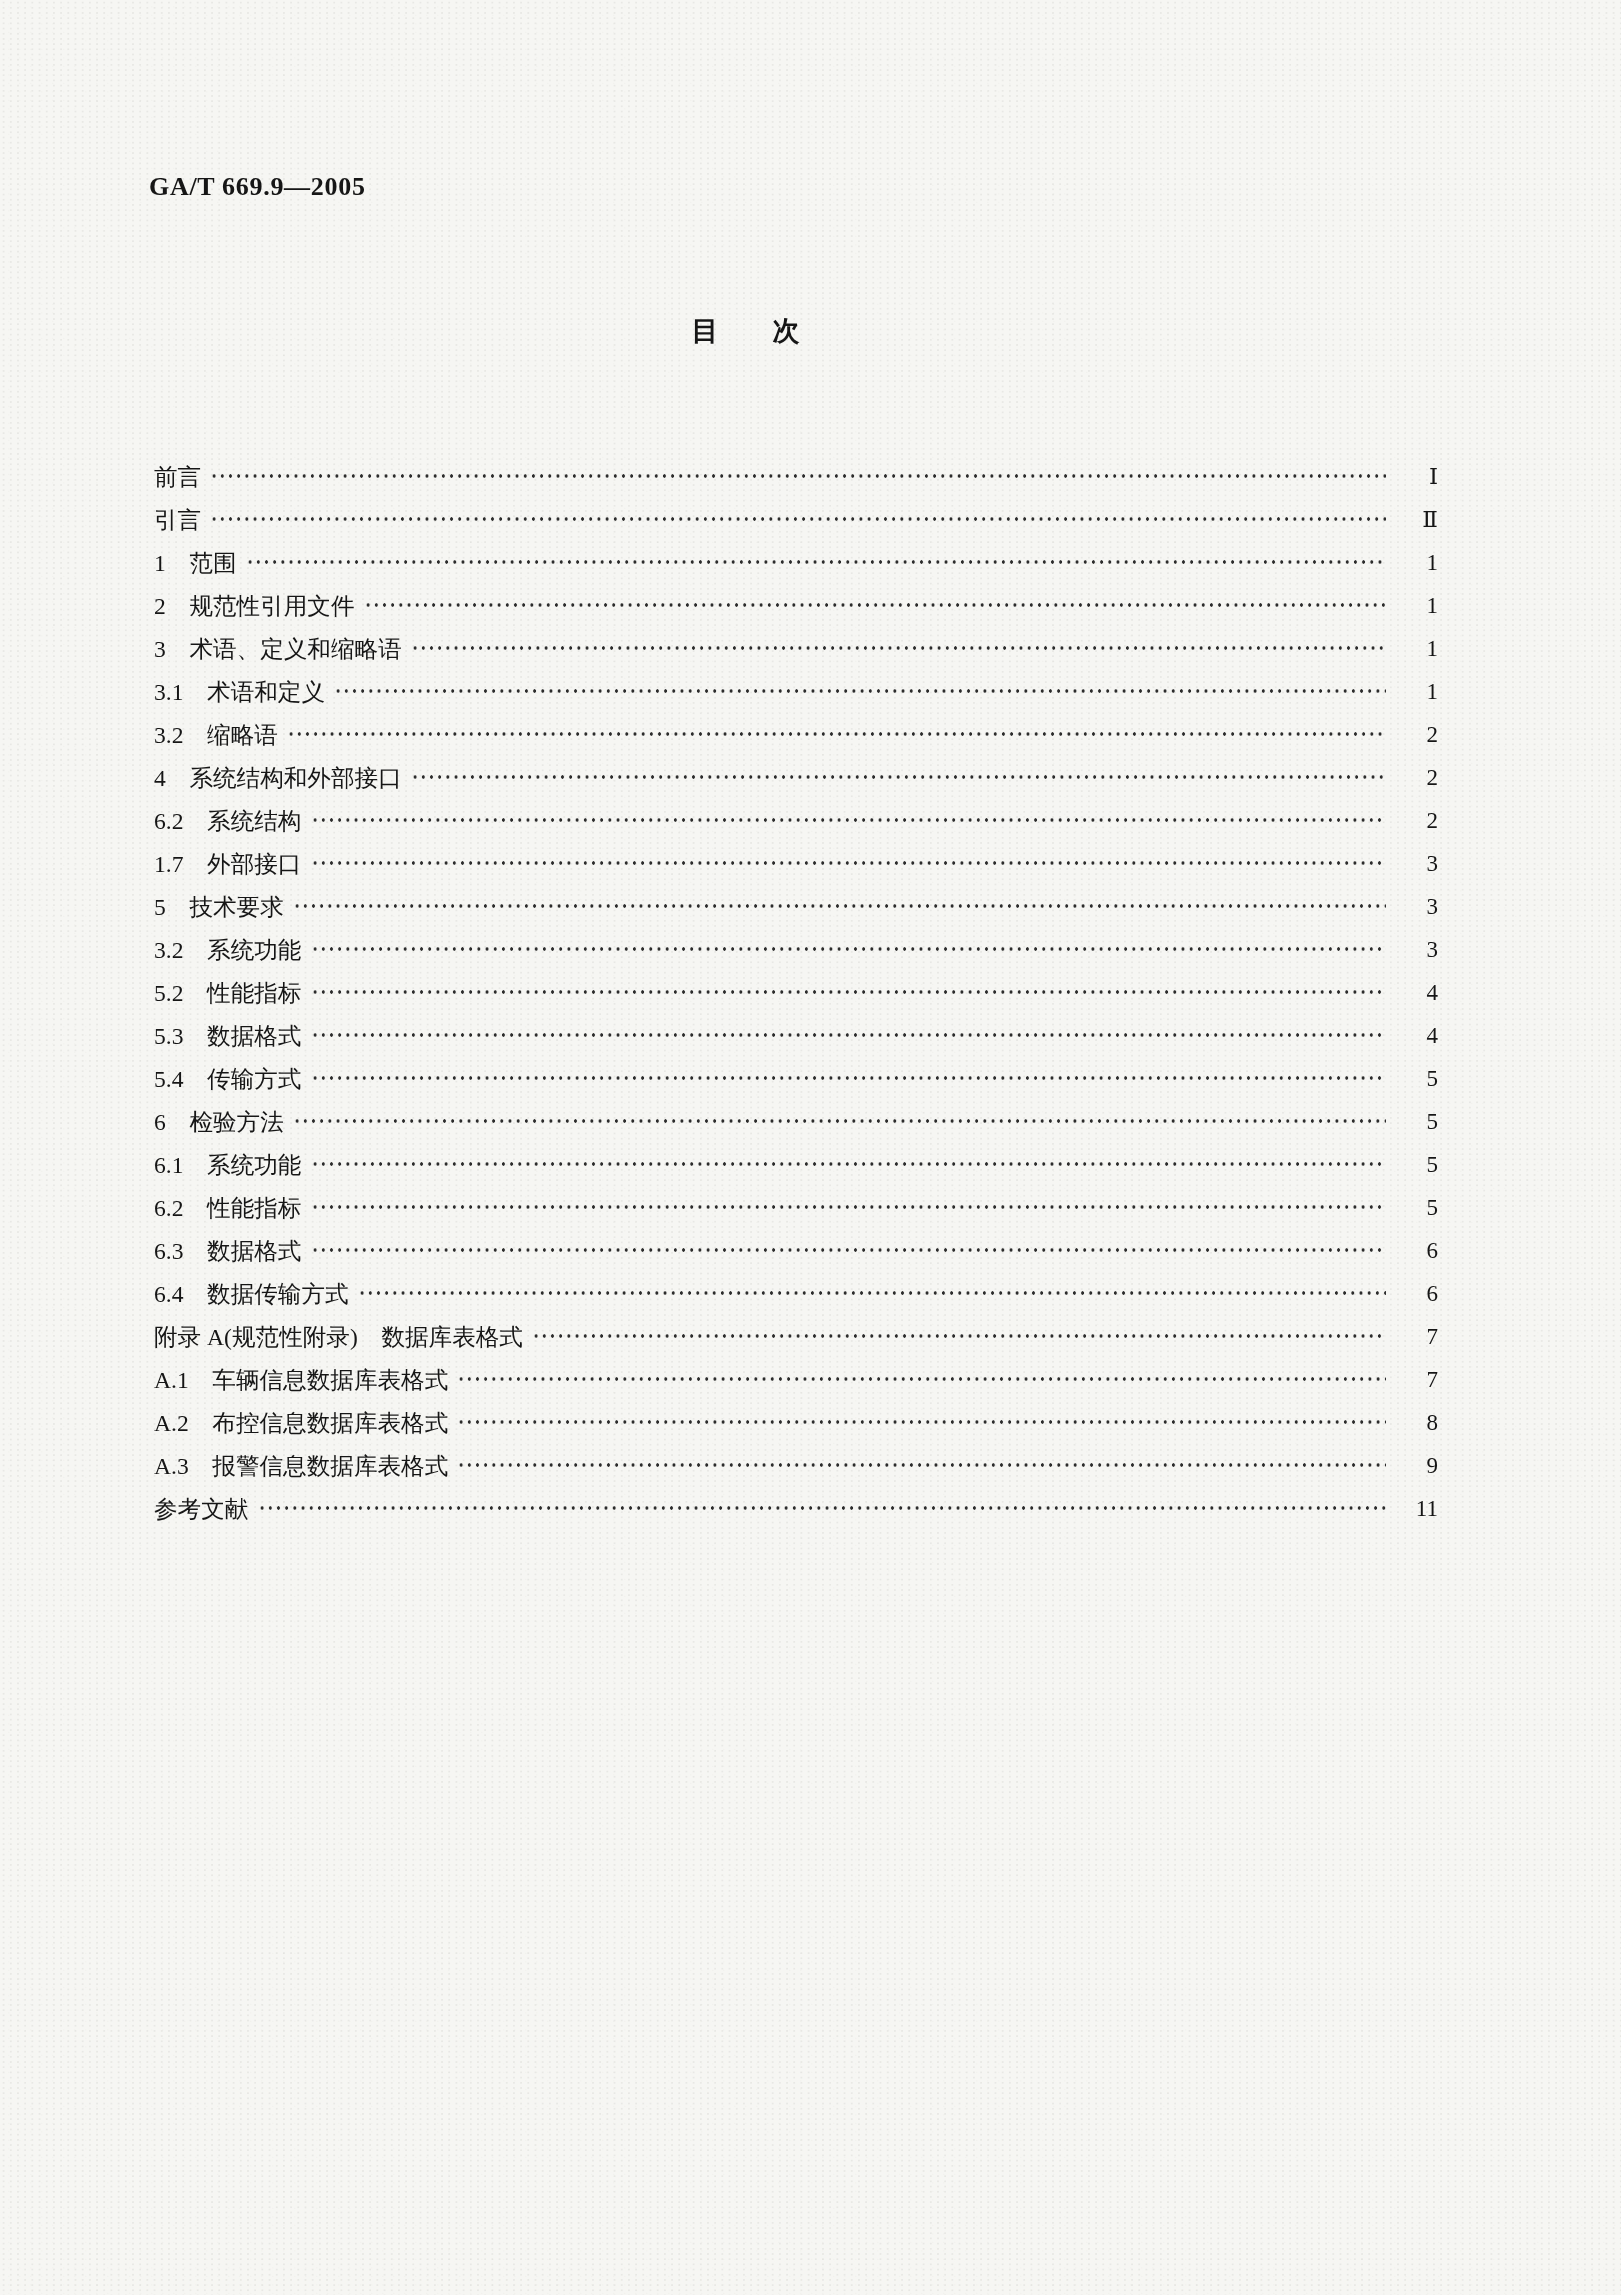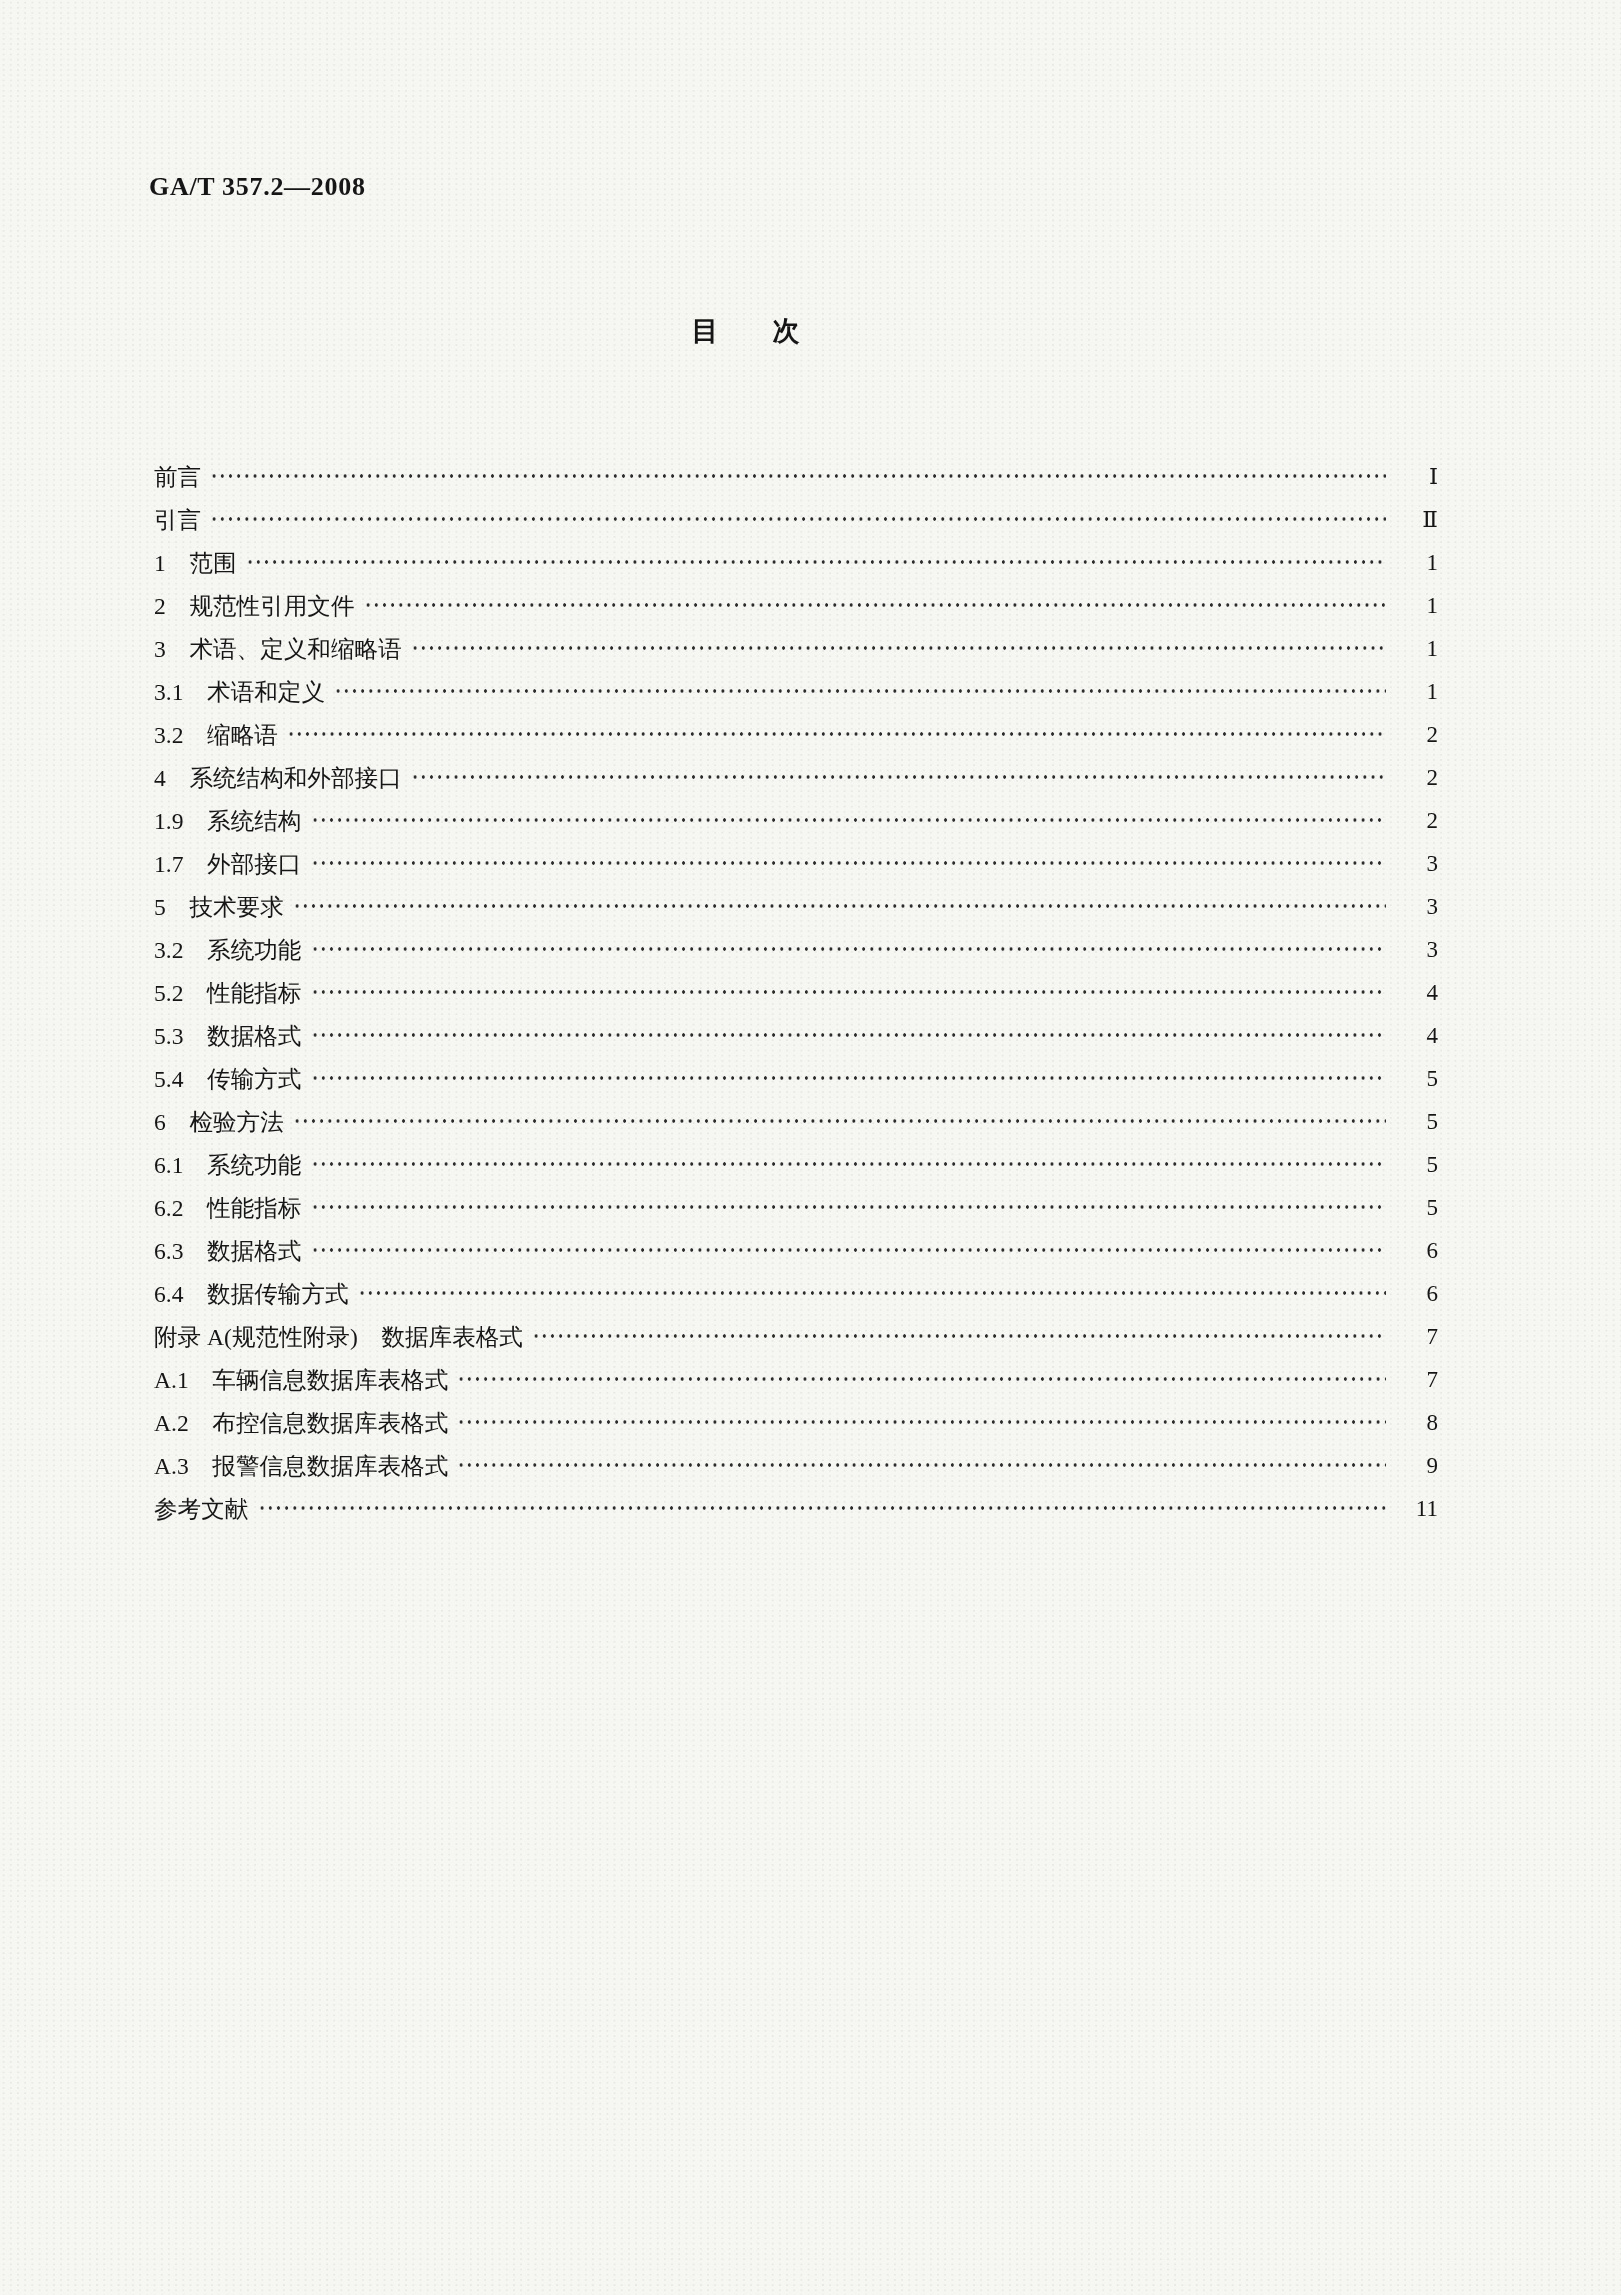--- a/index.html
+++ b/index.html
@@ -63,21 +63,21 @@
     min-width: 42px;
     text-align: right;
     font-size: 23px;
   }
 </style>
 </head>
 <body>
 
 <div class="page">
 
-  <div class="std-number">GA/T 357.2—2008</div>
+  <div class="std-number">GA/T 669.9—2005</div>
 
   <div class="toc-title">目　　次</div>
 
   <div class="toc-list">
 
     <div class="toc-row">
       <span class="toc-label">前言</span>
       <span class="toc-leader"></span>
       <span class="toc-page">Ⅰ</span>
     </div>
@@ -110,21 +110,21 @@
       <span class="toc-label">3.2　缩略语</span>
       <span class="toc-leader"></span>
       <span class="toc-page">2</span>
     </div>
     <div class="toc-row">
       <span class="toc-label">4　系统结构和外部接口</span>
       <span class="toc-leader"></span>
       <span class="toc-page">2</span>
     </div>
     <div class="toc-row">
-      <span class="toc-label">1.9　系统结构</span>
+      <span class="toc-label">6.2　系统结构</span>
       <span class="toc-leader"></span>
       <span class="toc-page">2</span>
     </div>
     <div class="toc-row">
       <span class="toc-label">1.7　外部接口</span>
       <span class="toc-leader"></span>
       <span class="toc-page">3</span>
     </div>
     <div class="toc-row">
       <span class="toc-label">5　技术要求</span>

